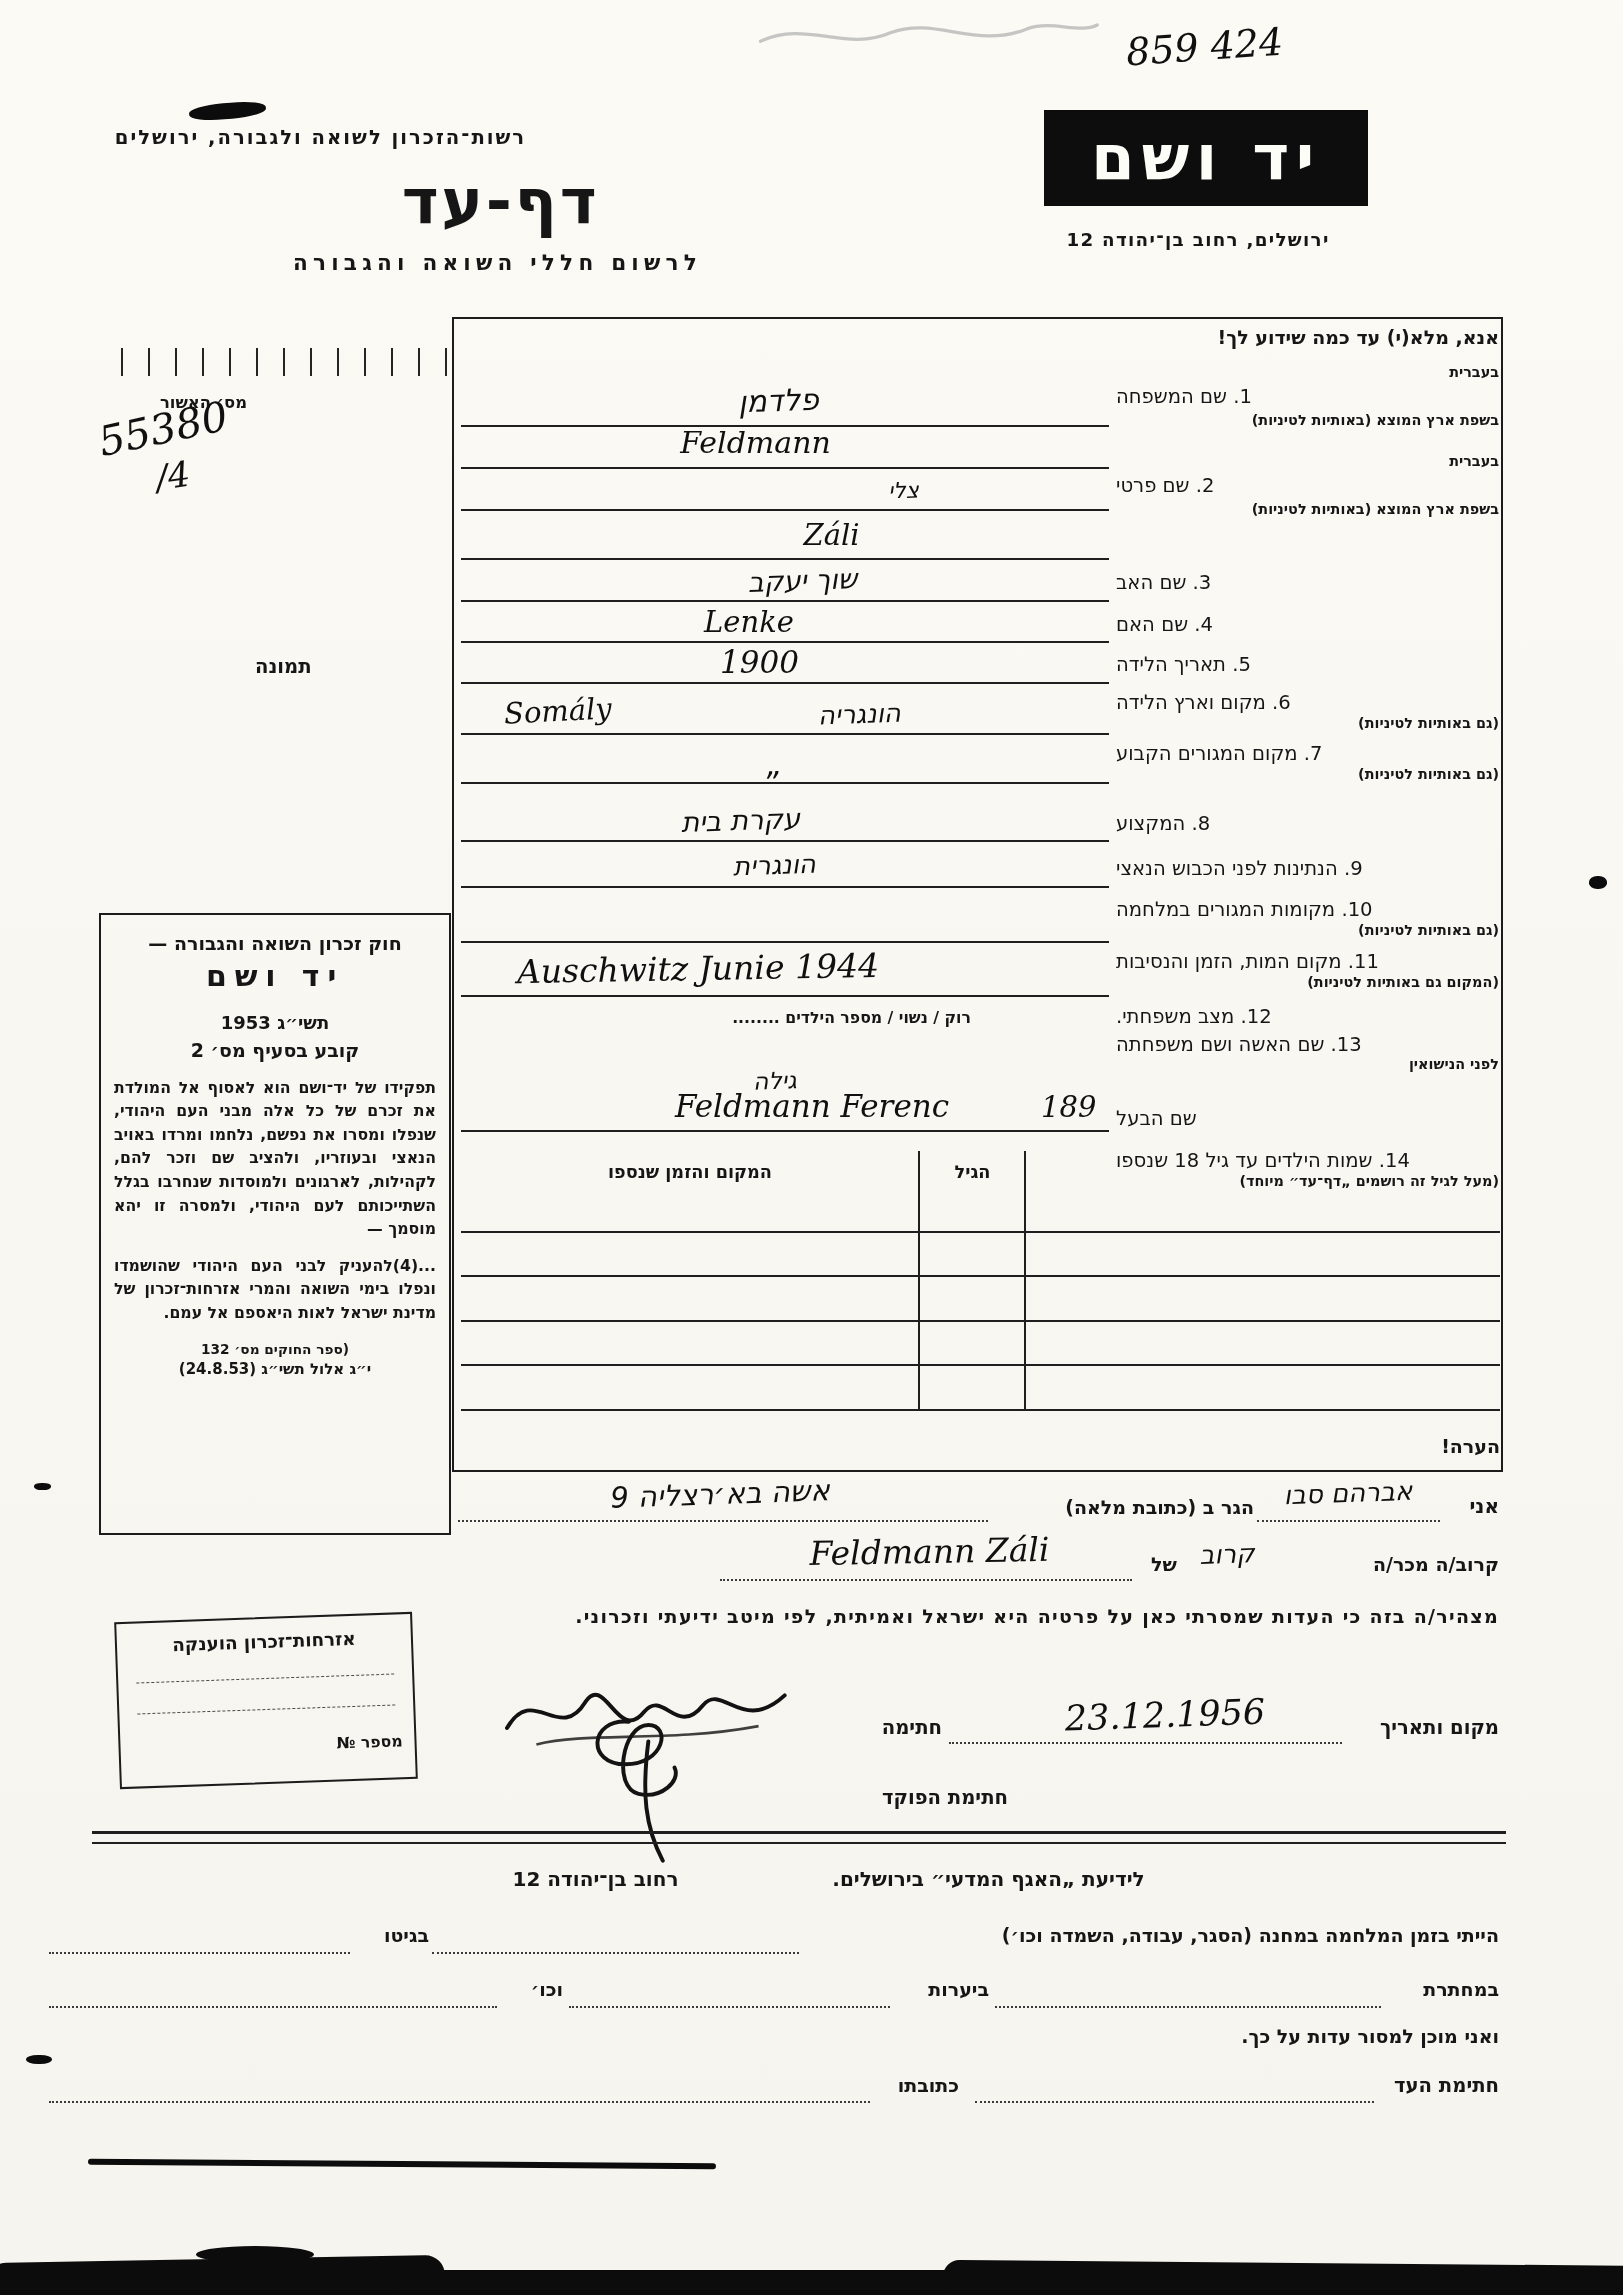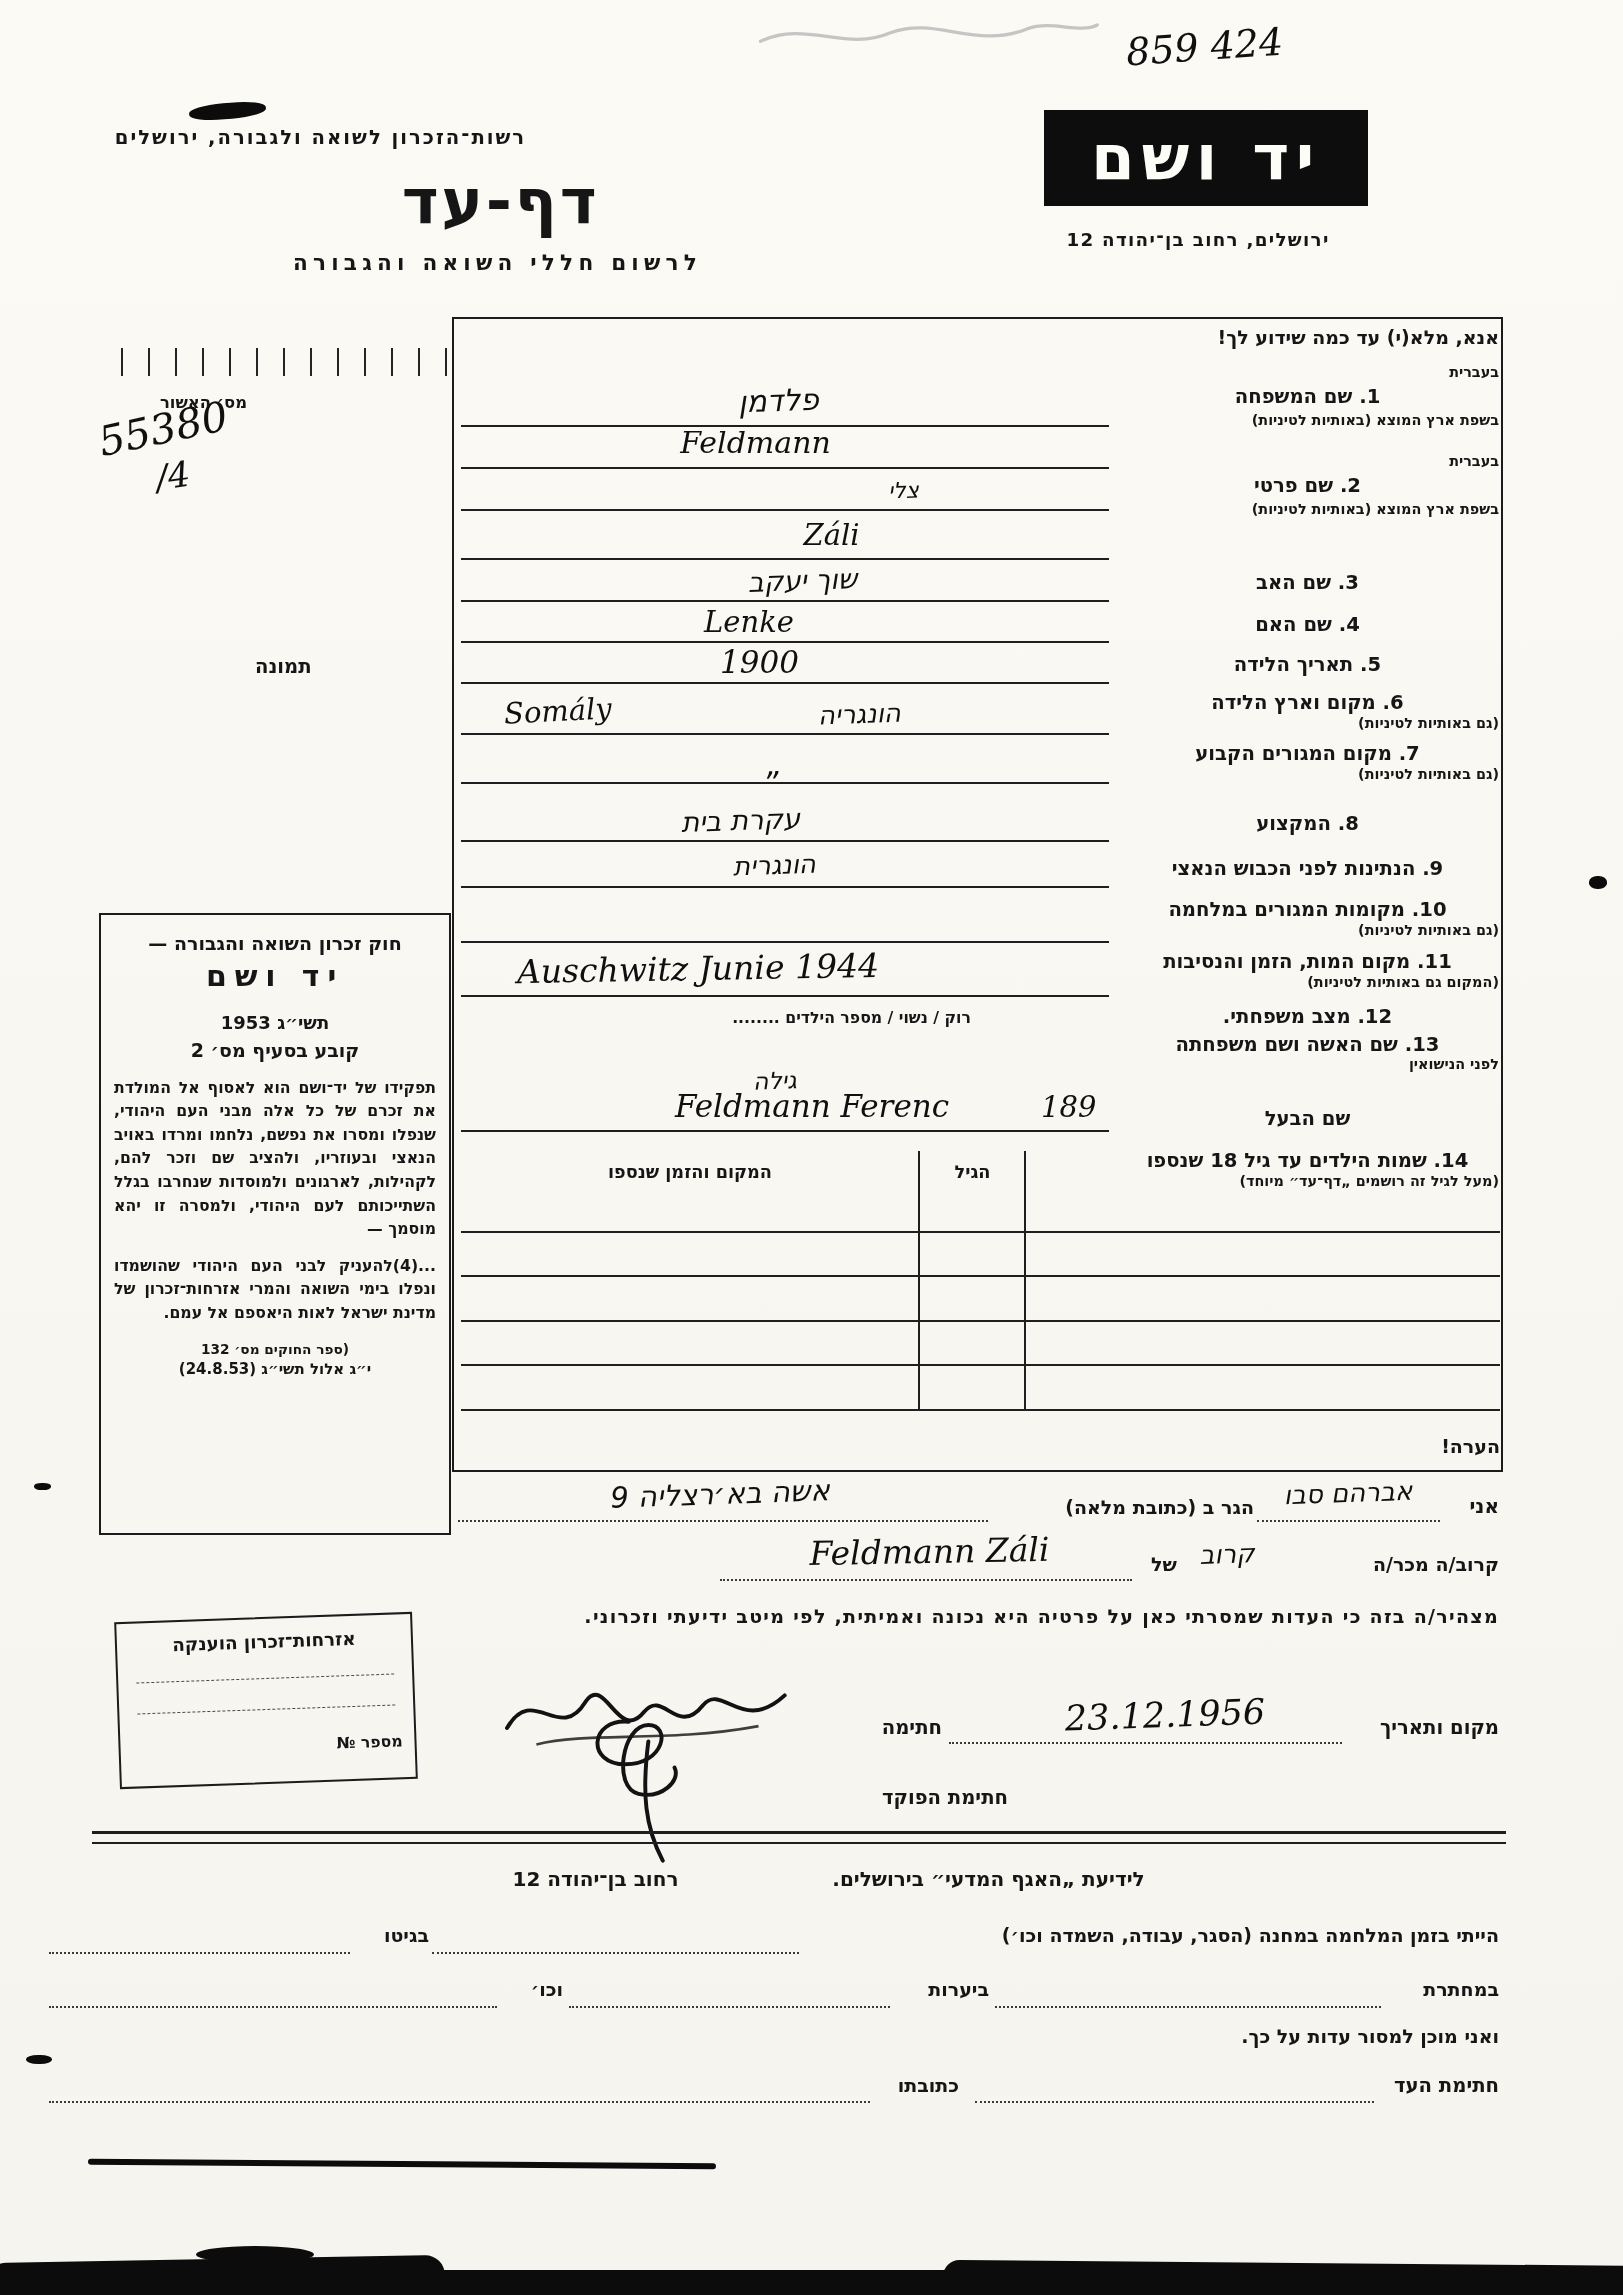--- a/index.html
+++ b/index.html
@@ -10,21 +10,21 @@
   .t{position:absolute;white-space:nowrap}
   .b{font-weight:bold}
   .ctr{text-align:center}
   .rgt{text-align:right}
   .line{position:absolute;background:#1f1f1f;height:2px}
   .vline{position:absolute;background:#1f1f1f;width:2px}
   .dot{position:absolute;height:0;border-bottom:2px dotted #3a3a3a}
   .hw{font-family:"DejaVu Serif",serif;font-style:italic;color:#101010}
   .hwh{font-style:italic;color:#101010;transform:rotate(-2deg)}
   .ltr{direction:ltr}
-  .lbl{font-size:19.6px;font-weight:bold;text-align:center}
+  .lbl{font-size:19.6px;font-weight:normal;text-align:left}
   .sub{font-size:14.4px;font-weight:bold;text-align:right}
   .box{position:absolute;border:2px solid #1c1c1c}
   .comb{position:absolute;background:repeating-linear-gradient(90deg,#242424 0 2px,transparent 2px 27px)}
   .logo{position:absolute;background:#0d0d0d;color:#fdfdf8;text-align:center;
     font-weight:bold;letter-spacing:6.5px}
   .blob{position:absolute;background:#0c0c0c;border-radius:45%}
   .lawbody{font-weight:bold;font-size:15.7px;line-height:1.5;text-align:justify;white-space:normal}
   .cbox-line{border-bottom:1.3px dashed #4a4a4a;height:0}
 </style>
 </head>
@@ -156,21 +156,21 @@
   <div class="t b rgt" style="left:995px;top:1496px;width:259px;font-size:19px">הגר ב (כתובת מלאה)</div>
   <div class="t hwh ctr" style="left:458px;top:1477px;width:524px;font-size:29px">אשה בא׳רצליה 9</div>
   <div class="dot" style="left:458px;top:1520px;width:530px"></div>
 
   <div class="t b rgt" style="left:1283px;top:1553px;width:216px;font-size:19px">קרוב/ה מכר/ה</div>
   <div class="t hwh ctr" style="left:1178px;top:1539px;width:98px;font-size:26px">קרוב</div>
   <div class="t b" style="left:1138px;top:1553px;width:39px;font-size:19px">של</div>
   <div class="t hw ltr ctr" style="left:733px;top:1532px;width:393px;font-size:33px;transform:rotate(-1deg)">Feldmann Záli</div>
   <div class="dot" style="left:720px;top:1579px;width:412px"></div>
 
-  <div class="t b rgt" style="right:124px;top:1605px;width:1283px;font-size:19px;letter-spacing:1.3px">מצהיר/ה בזה כי העדות שמסרתי כאן על פרטיה היא נכונה ואמיתית, לפי מיטב ידיעתי וזכרוני.</div>
+  <div class="t b rgt" style="right:124px;top:1605px;width:1283px;font-size:19px;letter-spacing:1.3px">מצהיר/ה בזה כי העדות שמסרתי כאן על פרטיה היא ישראל ואמיתית, לפי מיטב ידיעתי וזכרוני.</div>
 
   <div class="t b rgt" style="left:1348px;top:1716px;width:151px;font-size:19.6px">מקום ותאריך</div>
   <div class="t hw ltr ctr" style="left:1008px;top:1695px;width:314px;font-size:35px;transform:rotate(-2deg)">23.12.1956</div>
   <div class="dot" style="left:949px;top:1742px;width:393px"></div>
   <div class="t b" style="left:844px;top:1716px;width:98px;font-size:19.6px">חתימה</div>
 
   <svg class="t" style="left:497px;top:1666px" width="314" height="98" viewBox="0 0 480 150">
     <path d="M15 95 C 55 25, 95 120, 135 55 C 165 10, 185 120, 225 70 C 255 35, 275 110, 315 60 C 345 25, 375 105, 440 45" stroke="#121212" stroke-width="6" fill="none" stroke-linecap="round"></path>
     <path d="M60 120 C 140 100, 260 118, 400 92" stroke="#121212" stroke-width="4" fill="none" opacity="0.8"></path>
   </svg>

